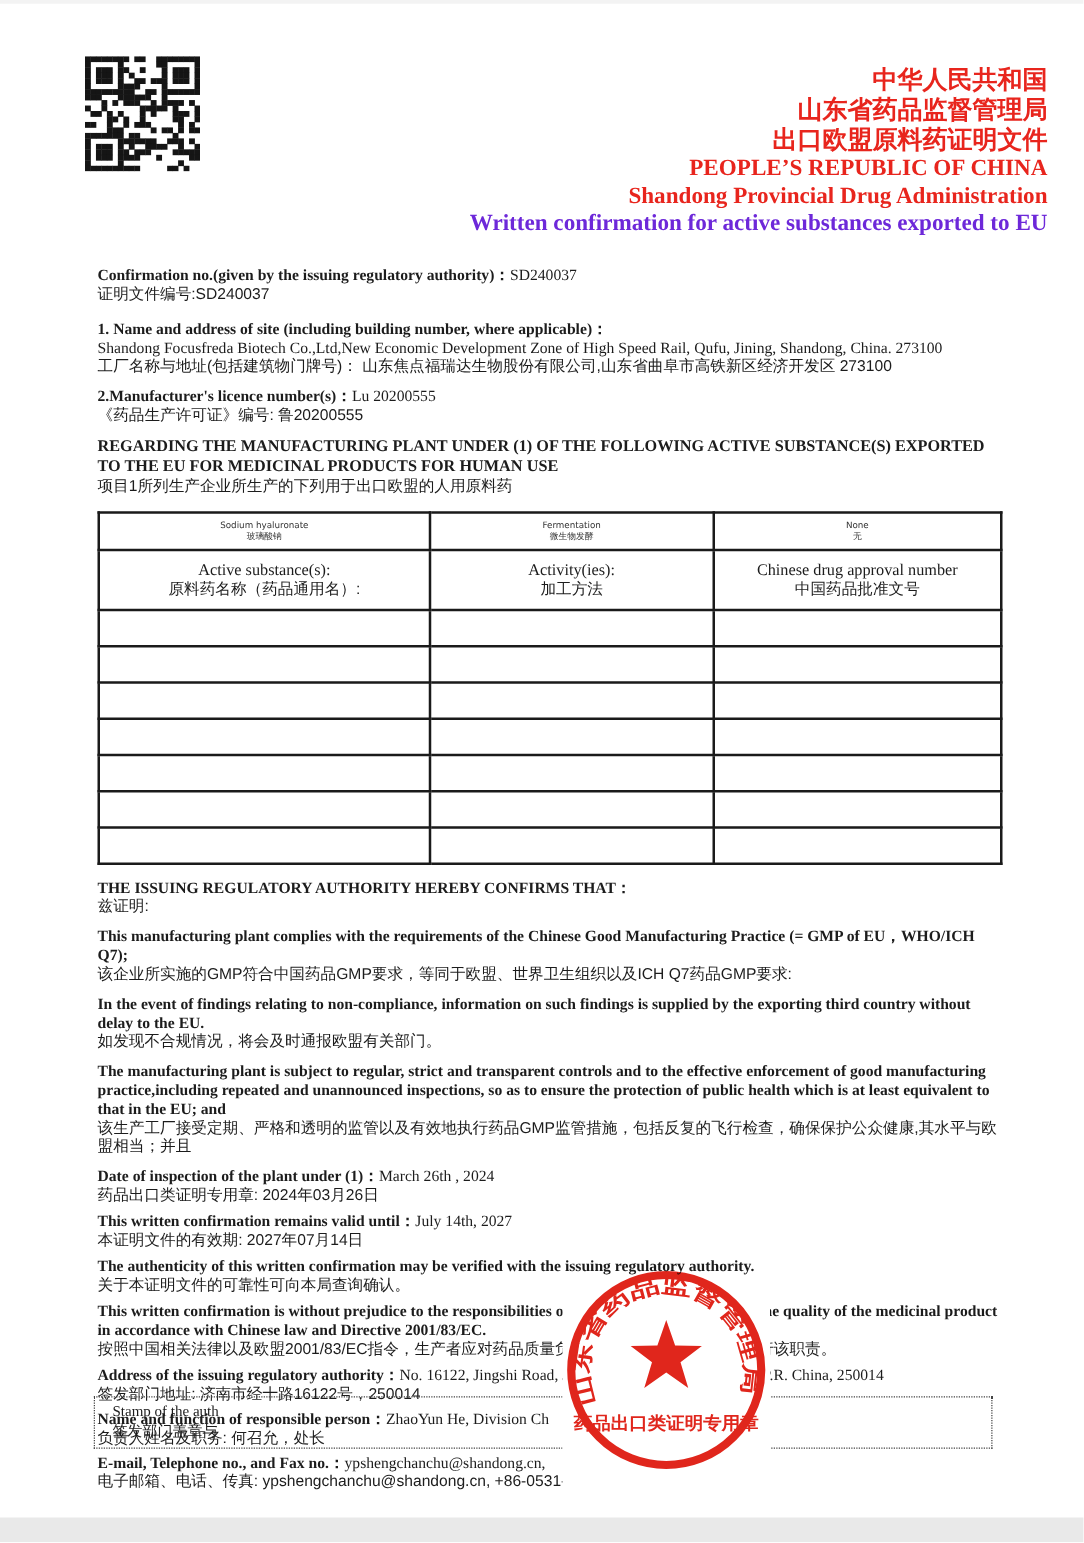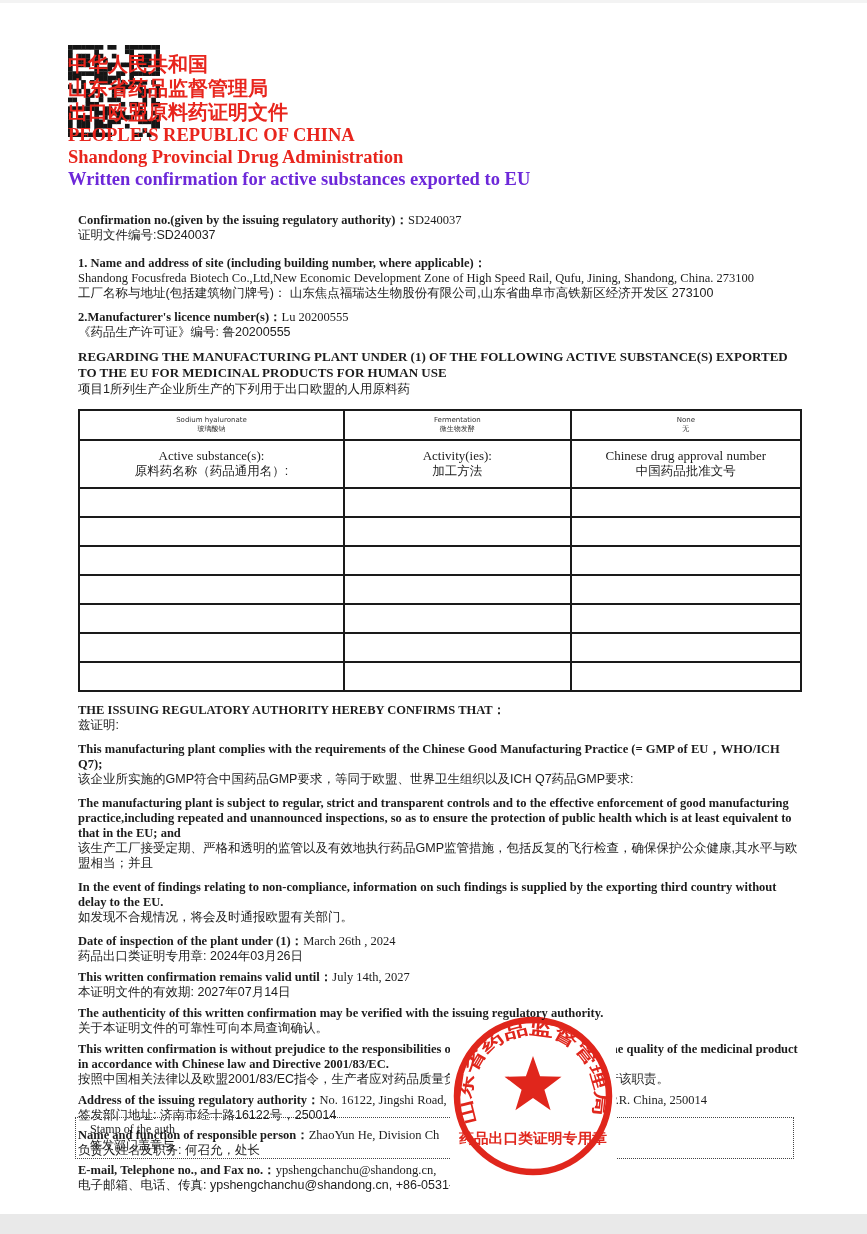--- a/index.html
+++ b/index.html
@@ -3,21 +3,21 @@
 <meta charset="utf-8">
 <style>
   html,body{margin:0;padding:0;background:#fff;}
   .page{position:relative;width:867px;height:1234px;background:#fff;overflow:hidden;
         font-family:"Liberation Serif","DejaVu Serif",serif;color:#1c1c1c;font-size:12.5px;line-height:1.2;}
   .top-edge{position:absolute;top:0;left:0;width:100%;height:3px;background:#f3f3f3;}
   .bottom-strip{position:absolute;bottom:0;left:0;width:100%;height:20px;background:#e9e9e9;}
 
   .qr{position:absolute;left:68px;top:45px;width:92px;height:92px;}
 
-  .header{position:absolute;left:68px;top:52px;width:790px;text-align:left;}
+  .header{position:absolute;left:48px;top:52px;width:790px;text-align:right;}
   .header .zh{font-size:20px;font-weight:700;line-height:24px;}
   .header .en{font-size:18.5px;font-weight:700;line-height:22px;}
 
   .content{position:absolute;left:78px;top:213px;width:724px;}
   .blk{margin-bottom:9px;}
   .lbl{font-weight:700;}
   .zh-line{font-family:"Liberation Sans","DejaVu Sans",sans-serif;font-size:12.5px;}
   .caps{font-weight:700;}
 
   table.subst{width:100%;border-collapse:collapse;margin-top:9px;margin-bottom:11px;}
@@ -382,27 +382,27 @@
       <div class="caps">THE ISSUING REGULATORY AUTHORITY HEREBY CONFIRMS THAT：</div>
       <div class="zh-line">兹证明:</div>
     </div>
 
     <div class="blk">
       <div class="lbl">This manufacturing plant complies with the requirements of the Chinese Good Manufacturing Practice (= GMP of EU，WHO/ICH Q7);</div>
       <div class="zh-line">该企业所实施的GMP符合中国药品GMP要求，等同于欧盟、世界卫生组织以及ICH Q7药品GMP要求:</div>
     </div>
 
     <div class="blk">
+      <div class="lbl">In the event of findings relating to non-compliance, information on such findings is supplied by the exporting third country without delay to the EU.</div>
+      <div class="zh-line">如发现不合规情况，将会及时通报欧盟有关部门。</div>
+    </div>
+
+    <div class="blk">
       <div class="lbl">The manufacturing plant is subject to regular, strict and transparent controls and to the effective enforcement of good manufacturing practice,including repeated and unannounced inspections, so as to ensure the protection of public health which is at least equivalent to that in the EU; and</div>
       <div class="zh-line">该生产工厂接受定期、严格和透明的监管以及有效地执行药品GMP监管措施，包括反复的飞行检查，确保保护公众健康,其水平与欧盟相当；并且</div>
-    </div>
-
-    <div class="blk">
-      <div class="lbl">In the event of findings relating to non-compliance, information on such findings is supplied by the exporting third country without delay to the EU.</div>
-      <div class="zh-line">如发现不合规情况，将会及时通报欧盟有关部门。</div>
     </div>
 
     <div class="blk" style="margin-bottom:6px">
       <div><span class="lbl">Date of inspection of the plant under (1)：</span><span>March 26th , 2024</span></div>
       <div class="zh-line">药品出口类证明专用章: 2024年03月26日</div>
     </div>
 
     <div class="blk" style="margin-bottom:6px">
       <div><span class="lbl">This written confirmation remains valid until：</span><span>July 14th, 2027</span></div>
       <div class="zh-line">本证明文件的有效期: 2027年07月14日</div>

